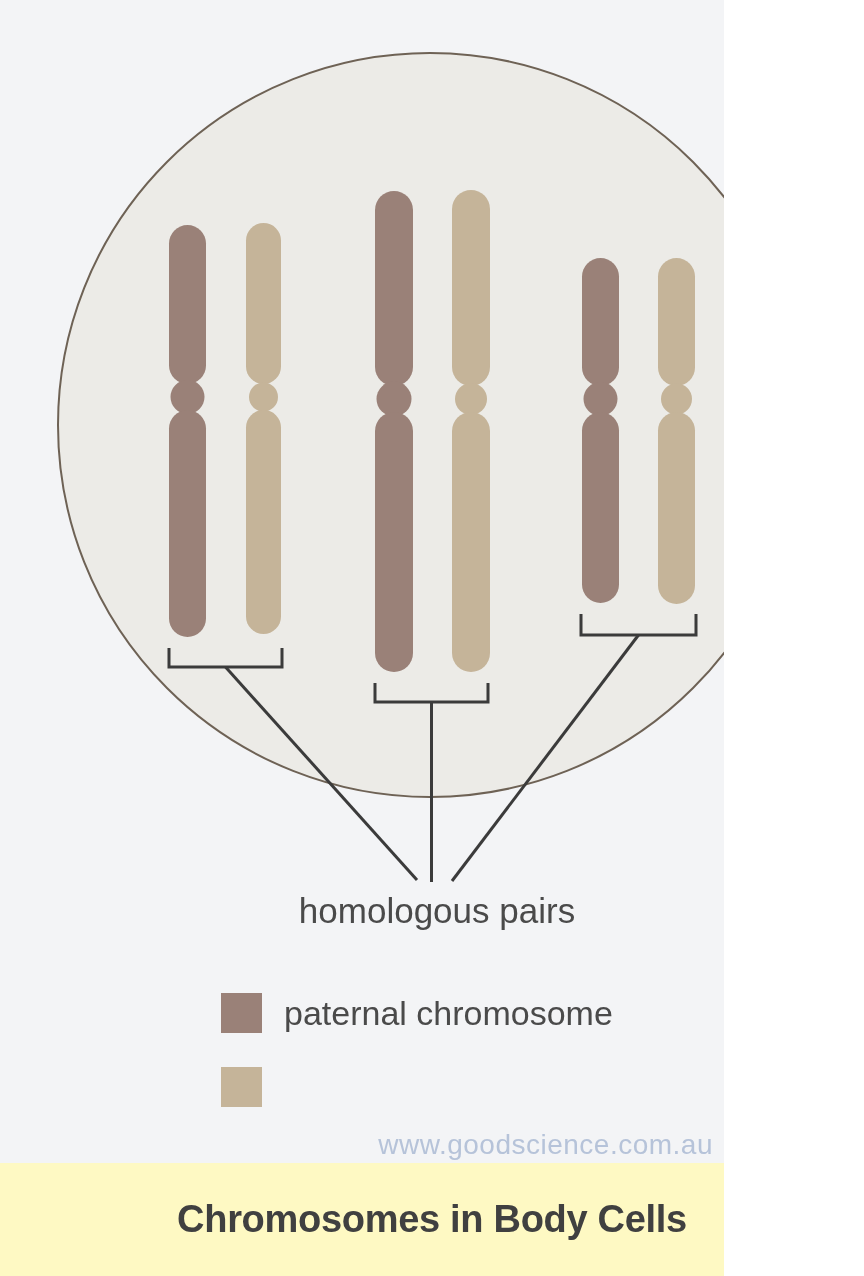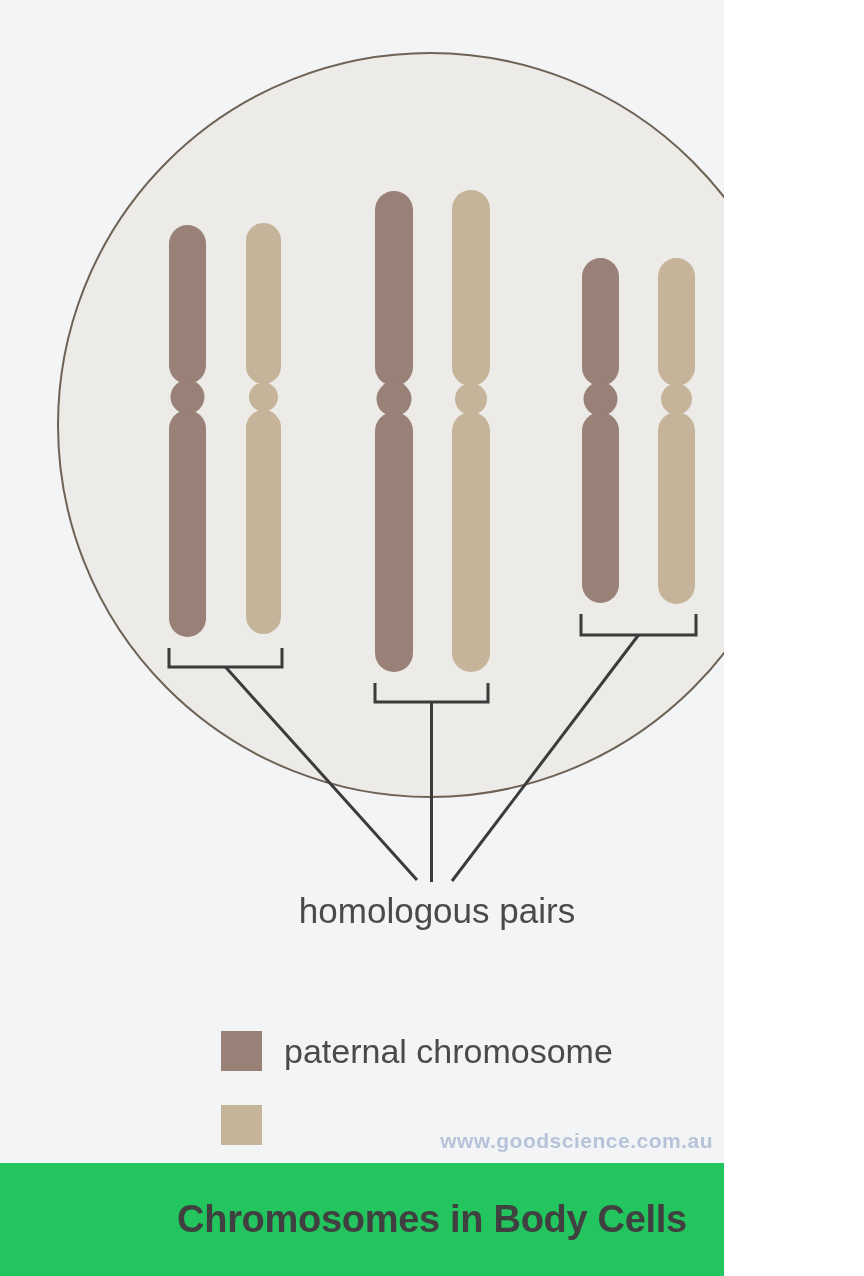--- a/index.html
+++ b/index.html
@@ -31,42 +31,41 @@
 
   .legend {
     position: absolute;
     left: 221px;
     top: 993px;
   }
   .legend-row {
     display: flex;
     align-items: center;
     gap: 22px;
-    margin-top: 38px;
   }
   .legend-row + .legend-row {
     margin-top: 34px;
   }
   .swatch {
     width: 41px;
     height: 40px;
     flex: 0 0 auto;
   }
   .legend-label {
     font-size: 34px;
     color: #4a4a4a;
     white-space: nowrap;
   }
 
   .watermark {
     position: absolute;
     right: 11px;
     top: 1129px;
-    font-size: 21px;
-    font-weight: bold;
+    font-size: 28px;
+    font-weight: normal;
     letter-spacing: 0.5px;
   }
 
   .footer {
     position: absolute;
     left: 0;
     top: 1163px;
     width: 864px;
     height: 113px;
     display: flex;
@@ -137,17 +136,17 @@
       <span class="swatch" id="swatch-paternal" style="background: rgb(154, 129, 120);"></span>
       <span class="legend-label">paternal chromosome</span>
     </div>
     <div class="legend-row">
       <span class="swatch" id="swatch-maternal" style="background: rgb(197, 180, 153);"></span>
     </div>
   </div>
 
   <div class="watermark" id="watermark" style="color: rgb(182, 195, 217);">www.goodscience.com.au</div>
 
-  <div class="footer" id="footer" style="background: #22c55e;">
+  <div class="footer" id="footer" style="background: #fef9c3;">
     <span class="footer-title" id="footer-title" style="color: rgb(64, 64, 64);">Chromosomes in Body Cells</span>
   </div>
 
 </div>
 
 </body></html>

